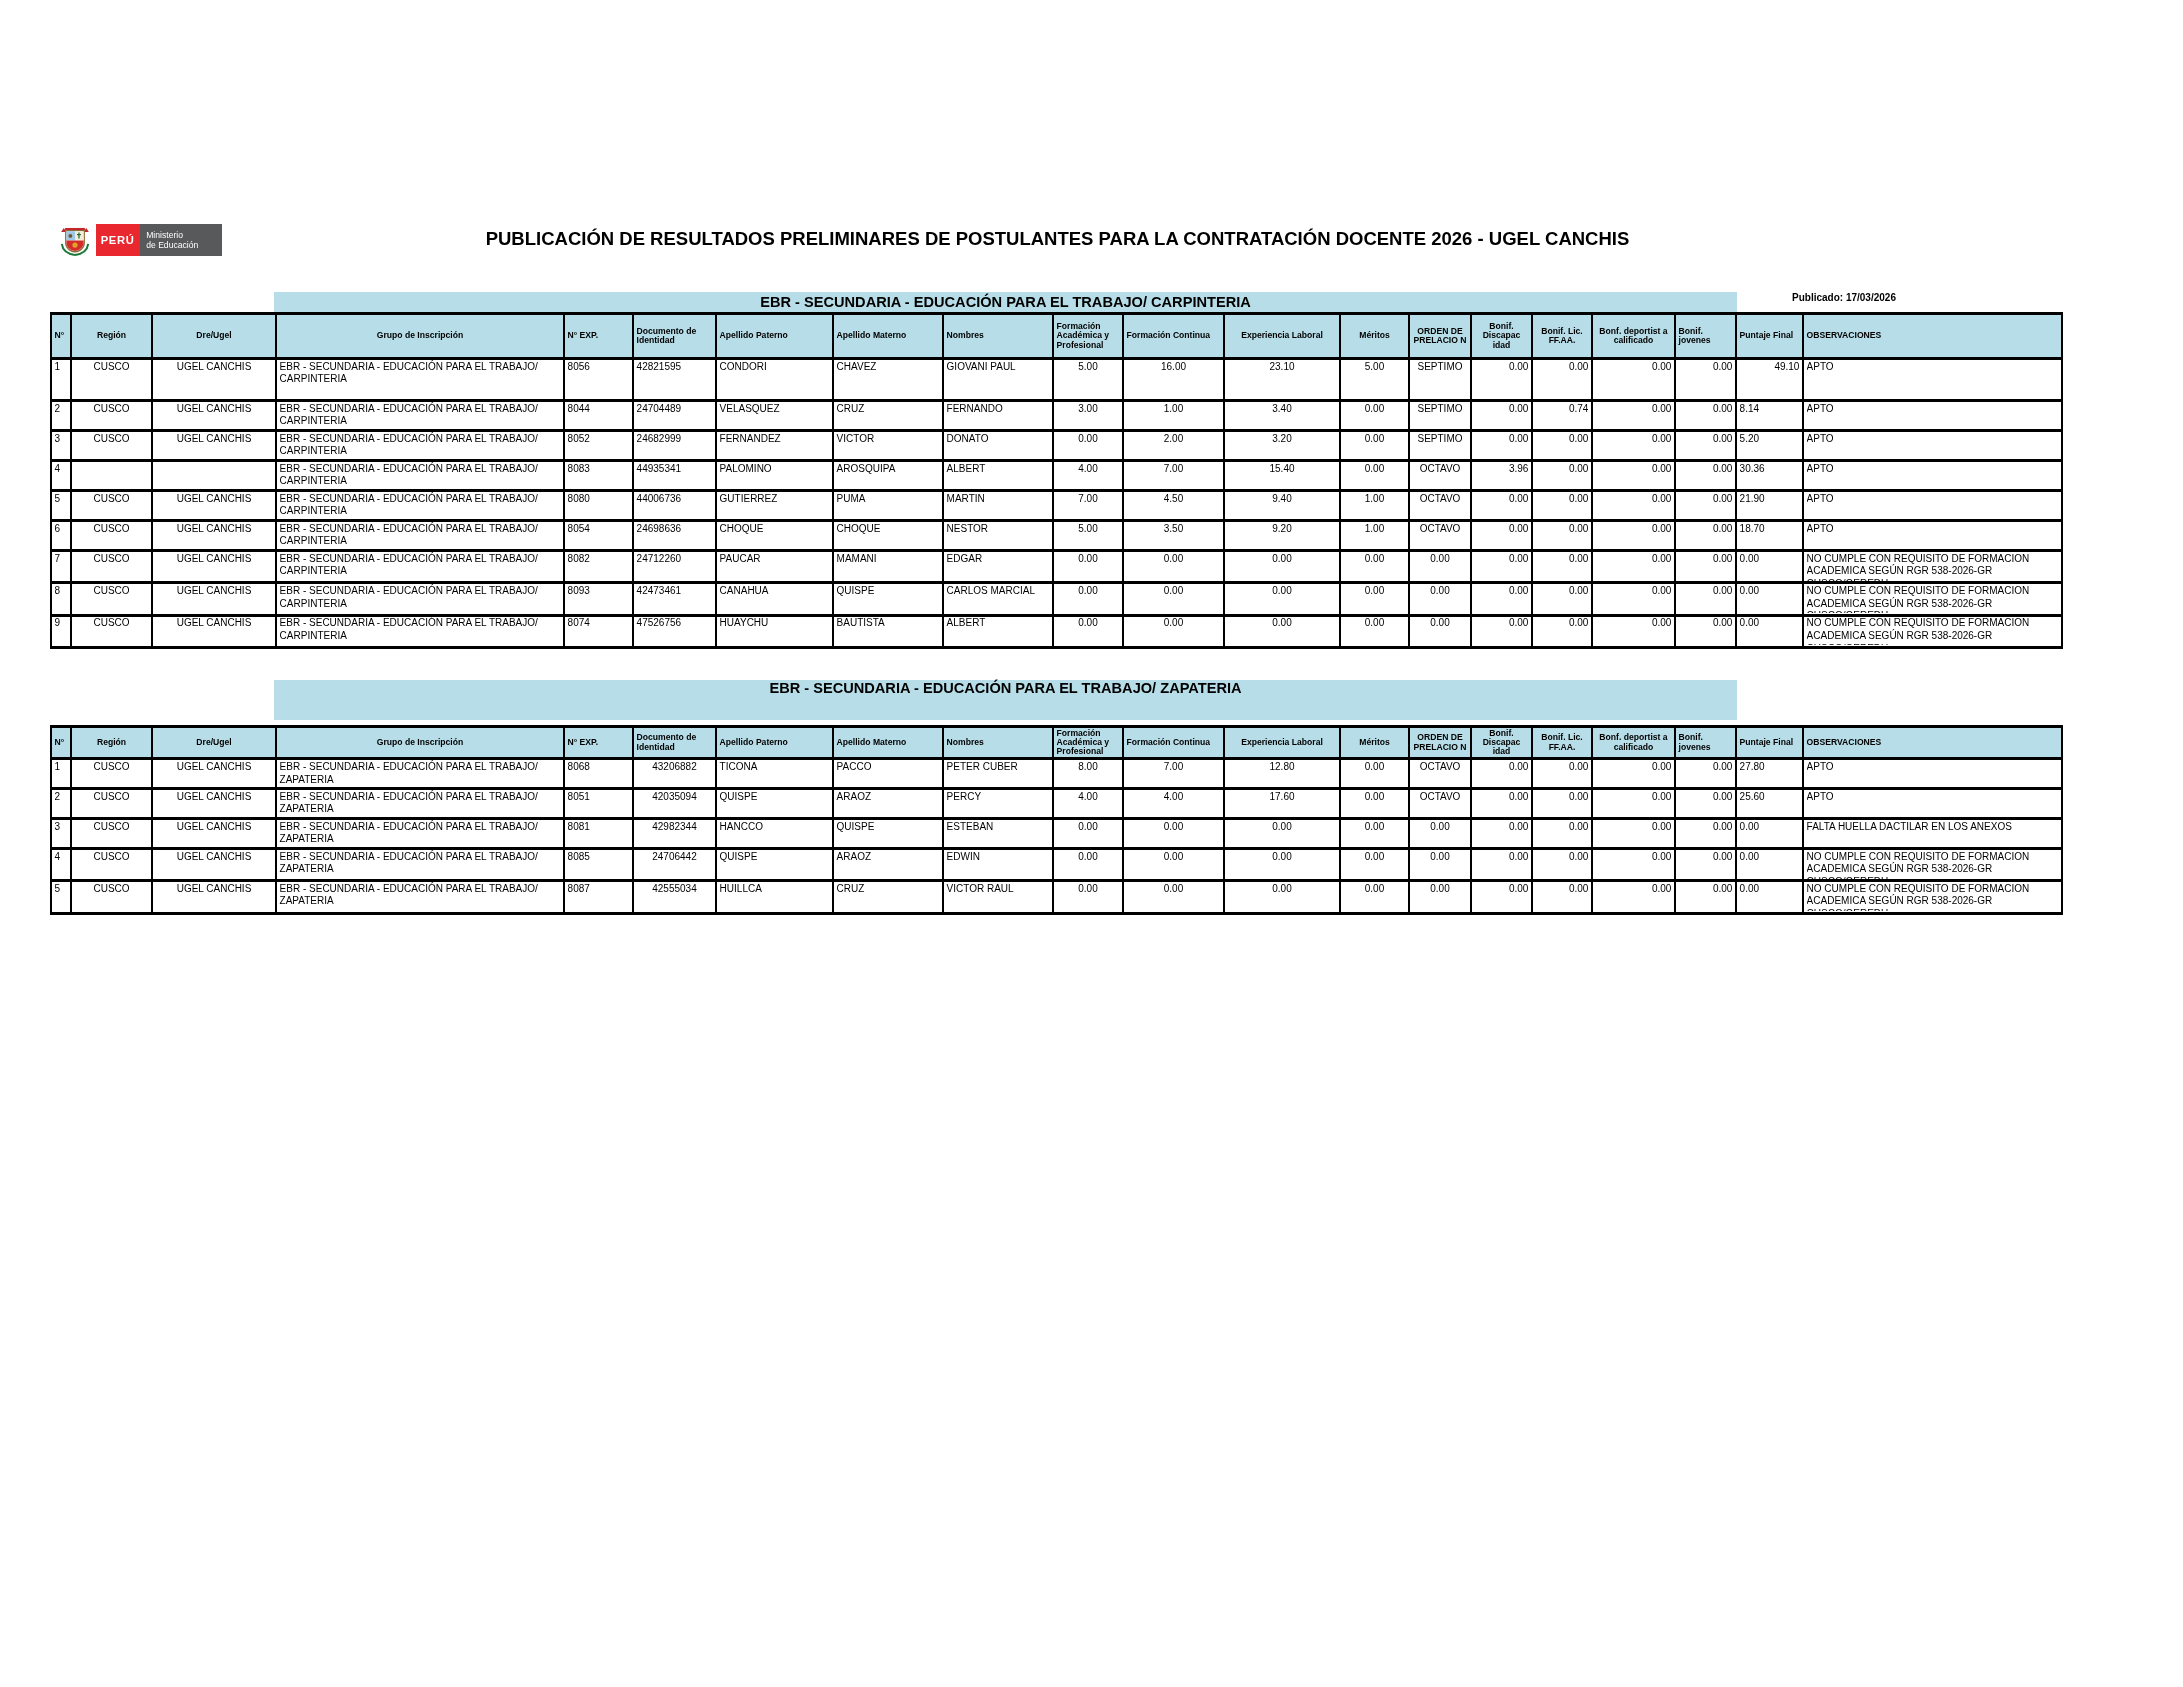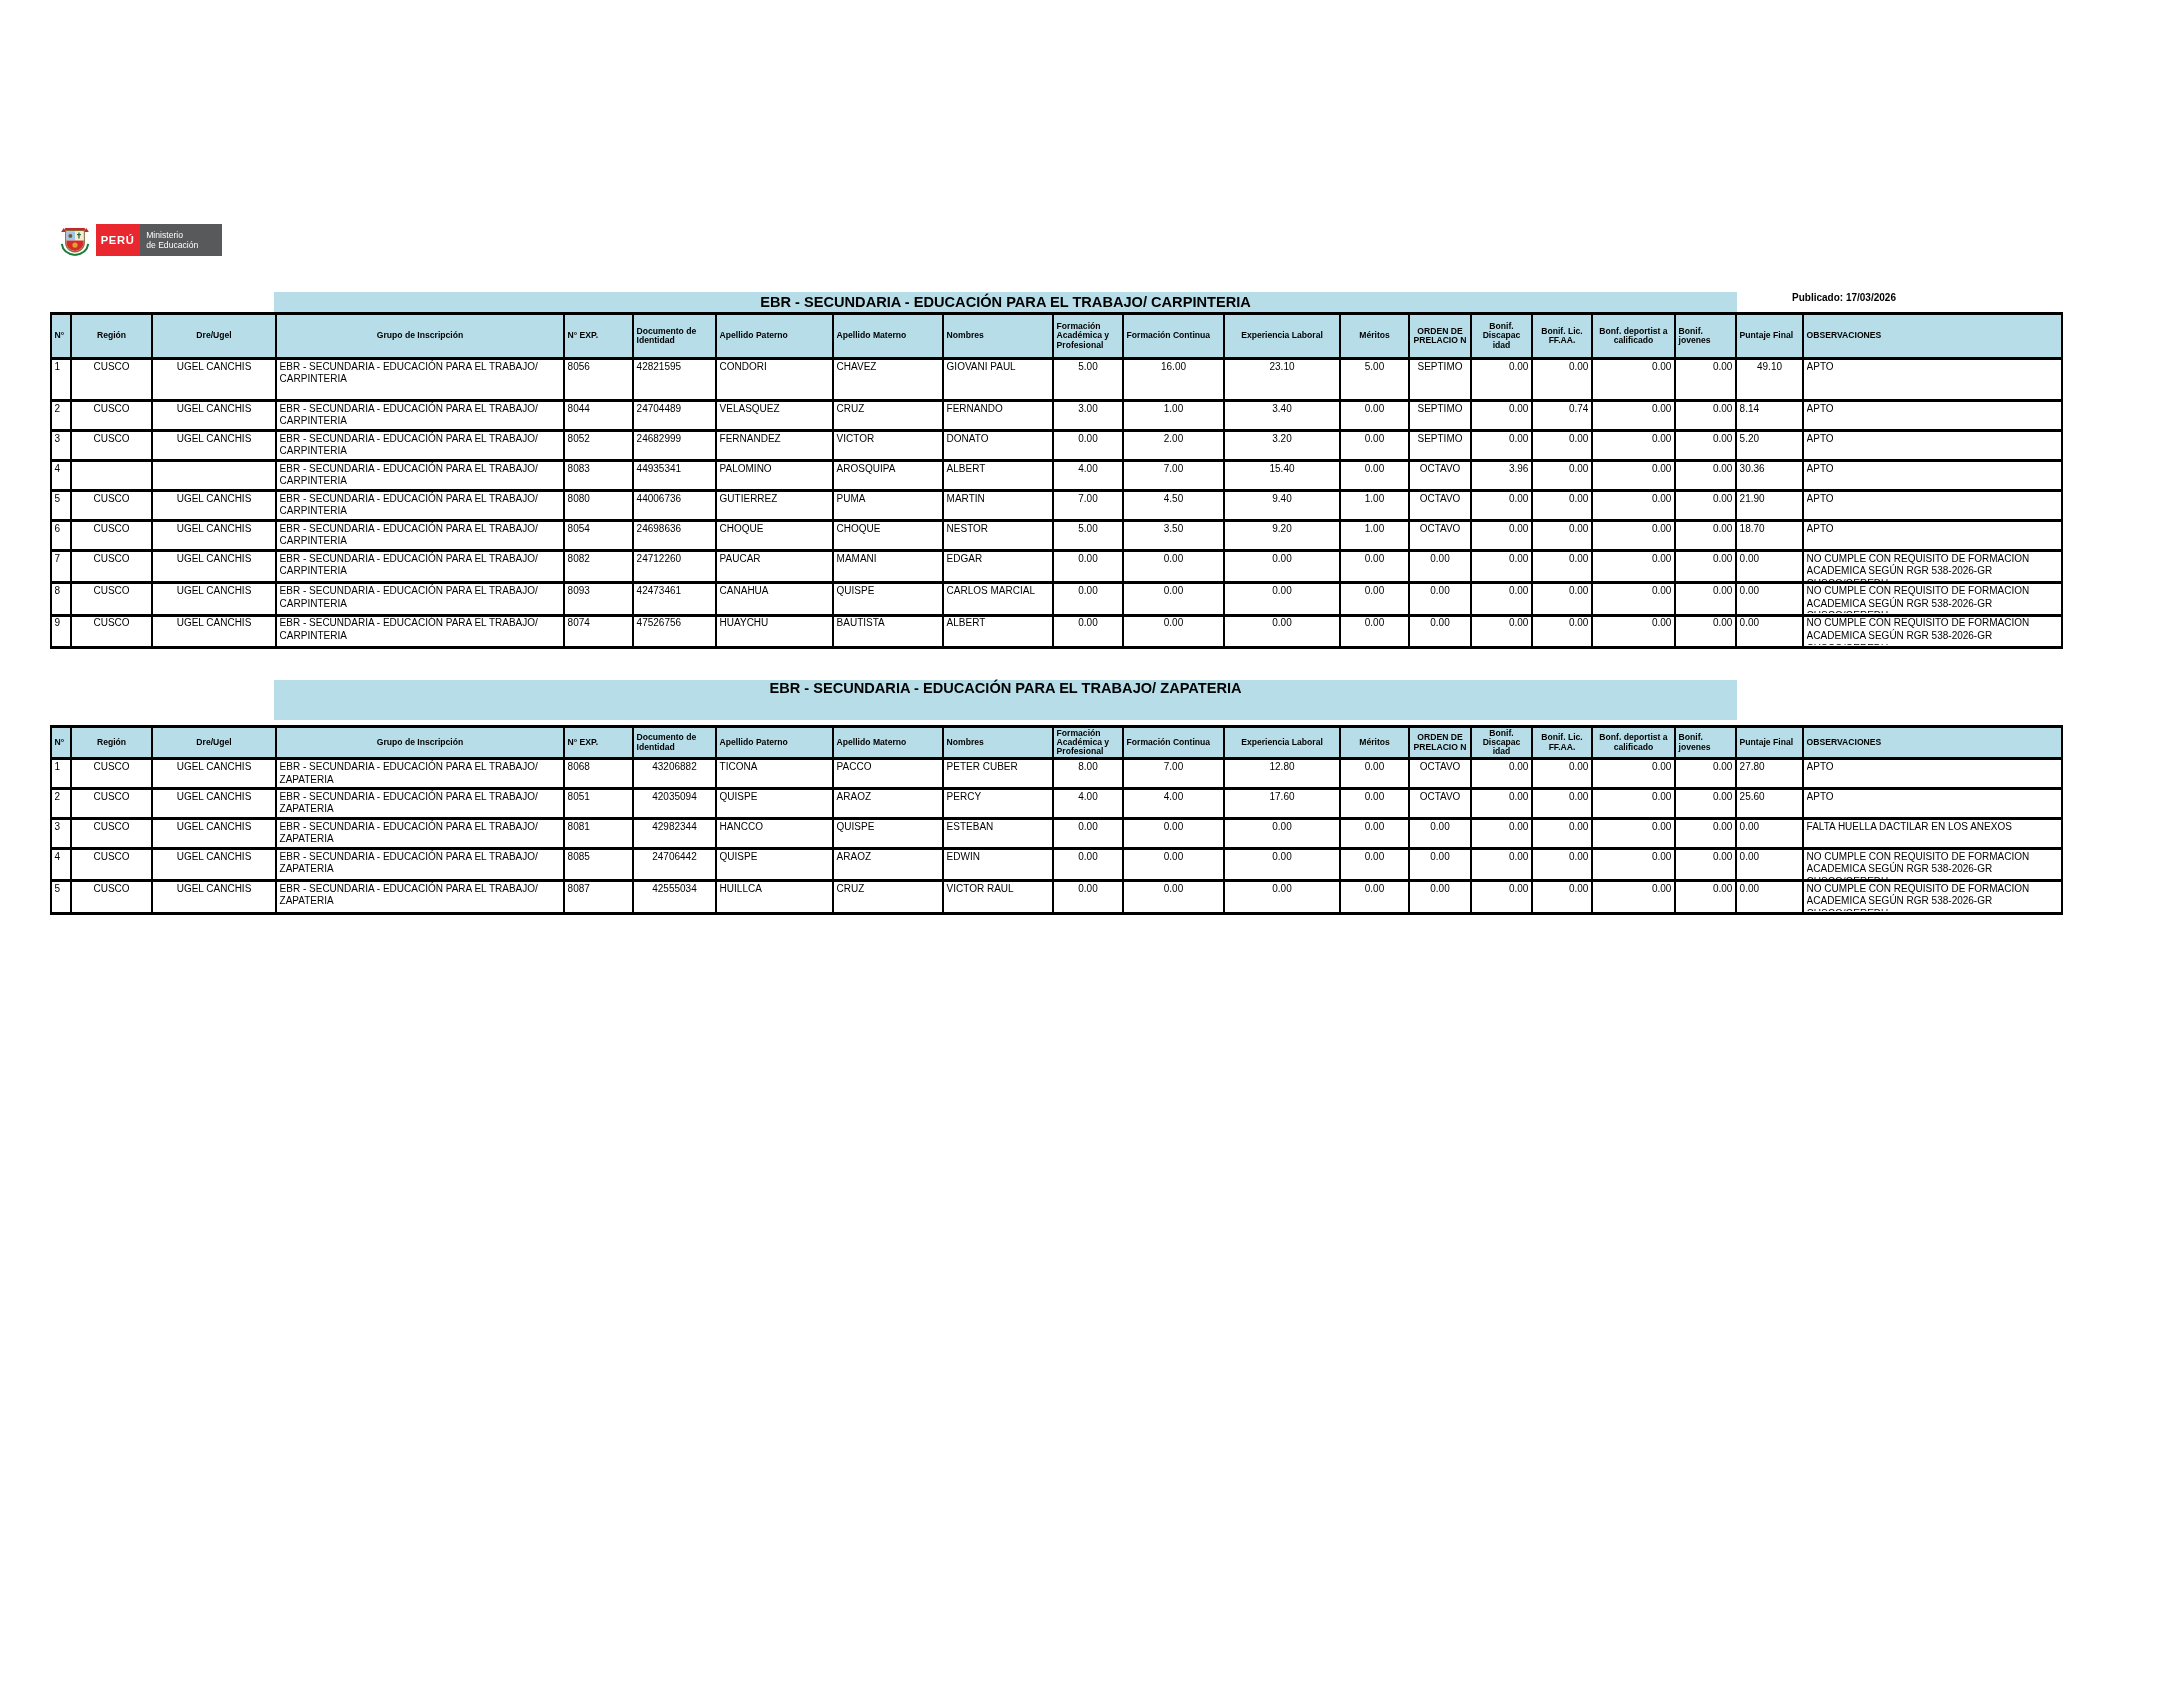--- a/index.html
+++ b/index.html
@@ -55,20 +55,21 @@
       <path d="M14 25 h26 v1 a13 13 0 0 1 -13 15 a13 13 0 0 1 -13 -15 z" fill="#d42b2b"></path>
       <circle cx="20" cy="18" r="3" fill="#7a5230"></circle>
       <path d="M33 13 v9 M30 16 h6" stroke="#2e6b34" stroke-width="2" fill="none"></path>
       <circle cx="27" cy="32" r="4" fill="#e0a22b"></circle>
     </svg>
     <div class="logo-red">PERÚ</div>
     <div class="logo-gray">Ministerio
 de Educación</div>
   </div>
 
+  <div class="title">PUBLICACIÓN DE RESULTADOS PRELIMINARES DE POSTULANTES PARA LA CONTRATACIÓN DOCENTE 2026 - UGEL CANCHIS</div>
   <div class="published">Publicado: 17/03/2026</div>
 
   <div id="tables-root">
       <div class="section-band" style="top: 292px; height: 20px;">
         <div class="section-title">EBR - SECUNDARIA - EDUCACIÓN PARA EL TRABAJO/ CARPINTERIA</div>
       </div>
       <table class="results" style="top: 312px;">
         <colgroup>
           <col style="width: 20px;">
           <col style="width: 81px;">
@@ -128,21 +129,21 @@
             <td style="text-align: left;">GIOVANI PAUL</td>
             <td style="text-align: center;">5.00</td>
             <td style="text-align: center;">16.00</td>
             <td style="text-align: center;">23.10</td>
             <td style="text-align: center;">5.00</td>
             <td style="text-align: center;">SEPTIMO</td>
             <td style="text-align: right;">0.00</td>
             <td style="text-align: right;">0.00</td>
             <td style="text-align: right;">0.00</td>
             <td style="text-align: right;">0.00</td>
-            <td style="text-align: center;">49.10</td>
+            <td style="text-align: right;">49.10</td>
             <td style="text-align: left;">
               <div class="obs-clip">APTO</div>
             </td>
           </tr>
           <tr style="height: 30px;">
             <td style="text-align: left;">2</td>
             <td style="text-align: center;">CUSCO</td>
             <td style="text-align: center;">UGEL CANCHIS</td>
             <td style="text-align: left;">EBR - SECUNDARIA - EDUCACIÓN PARA EL TRABAJO/ CARPINTERIA</td>
             <td style="text-align: left;">8044</td>

